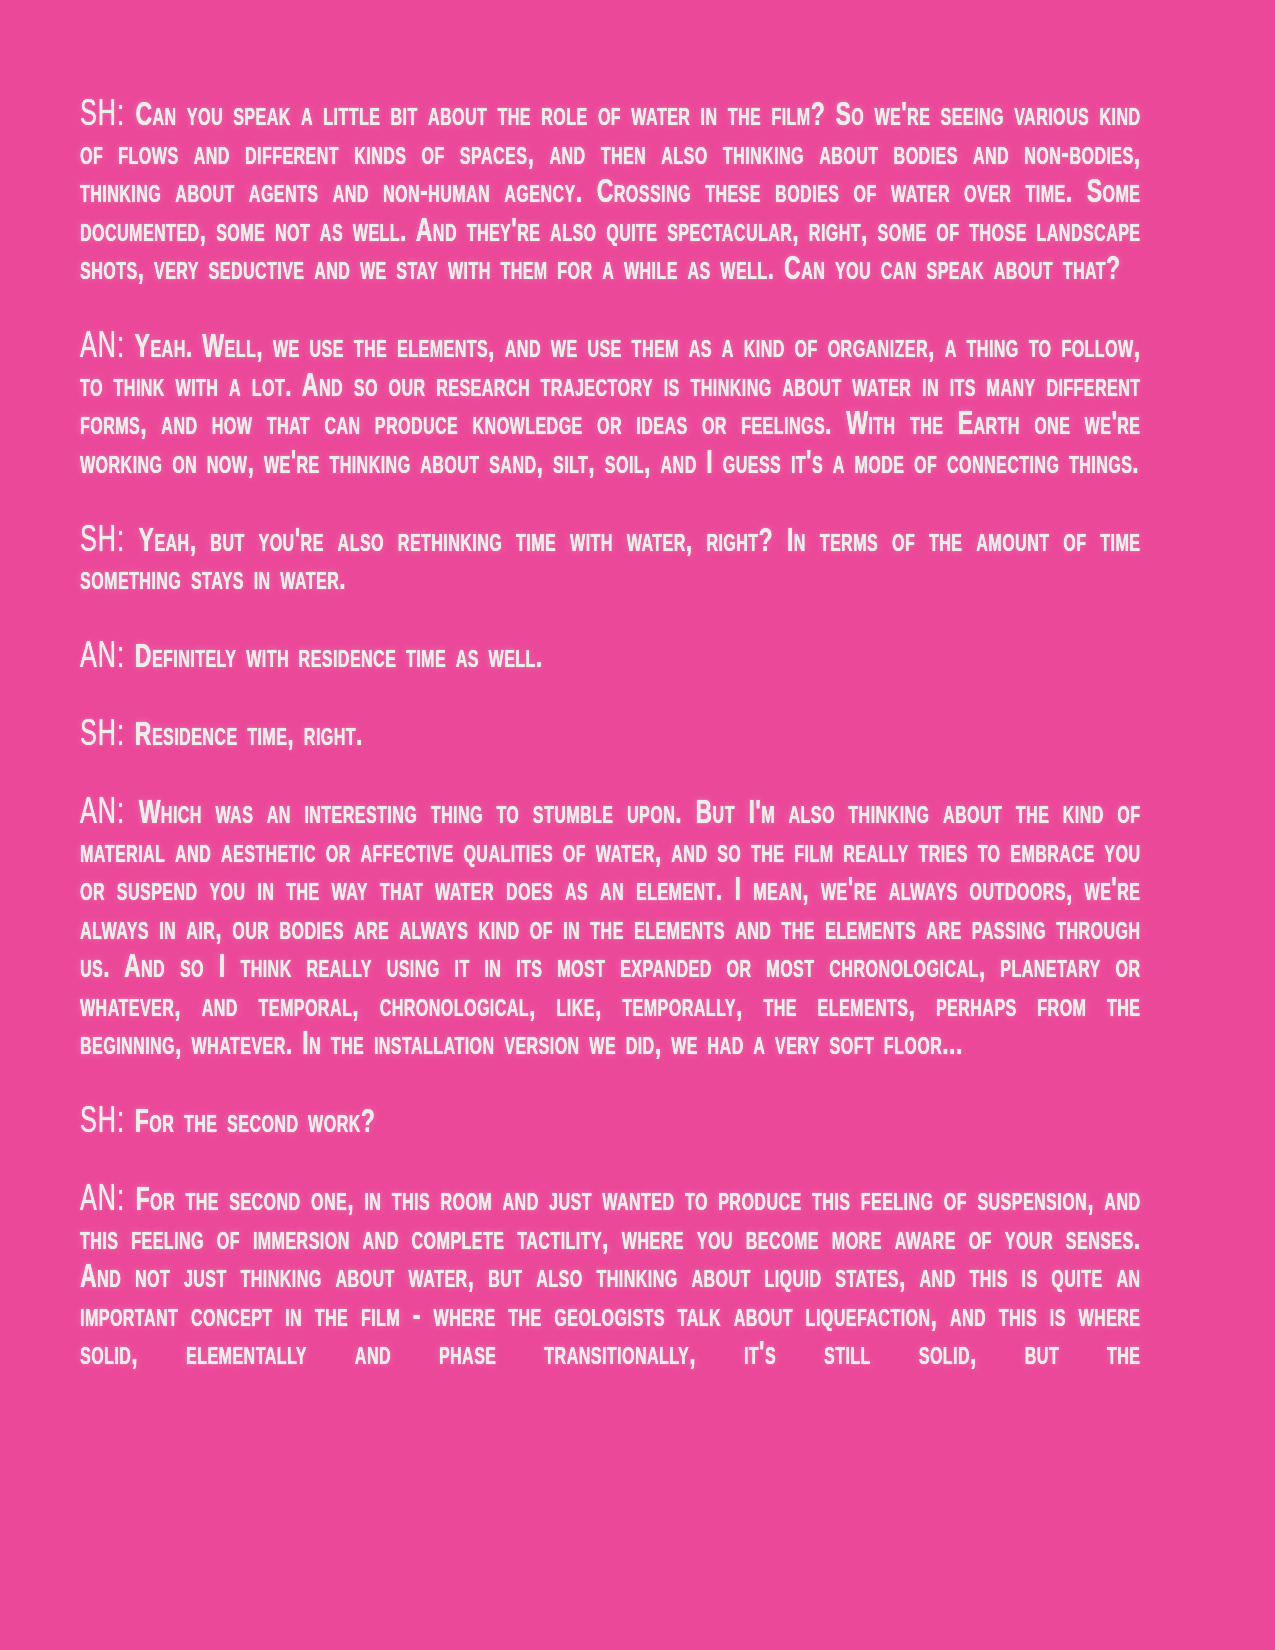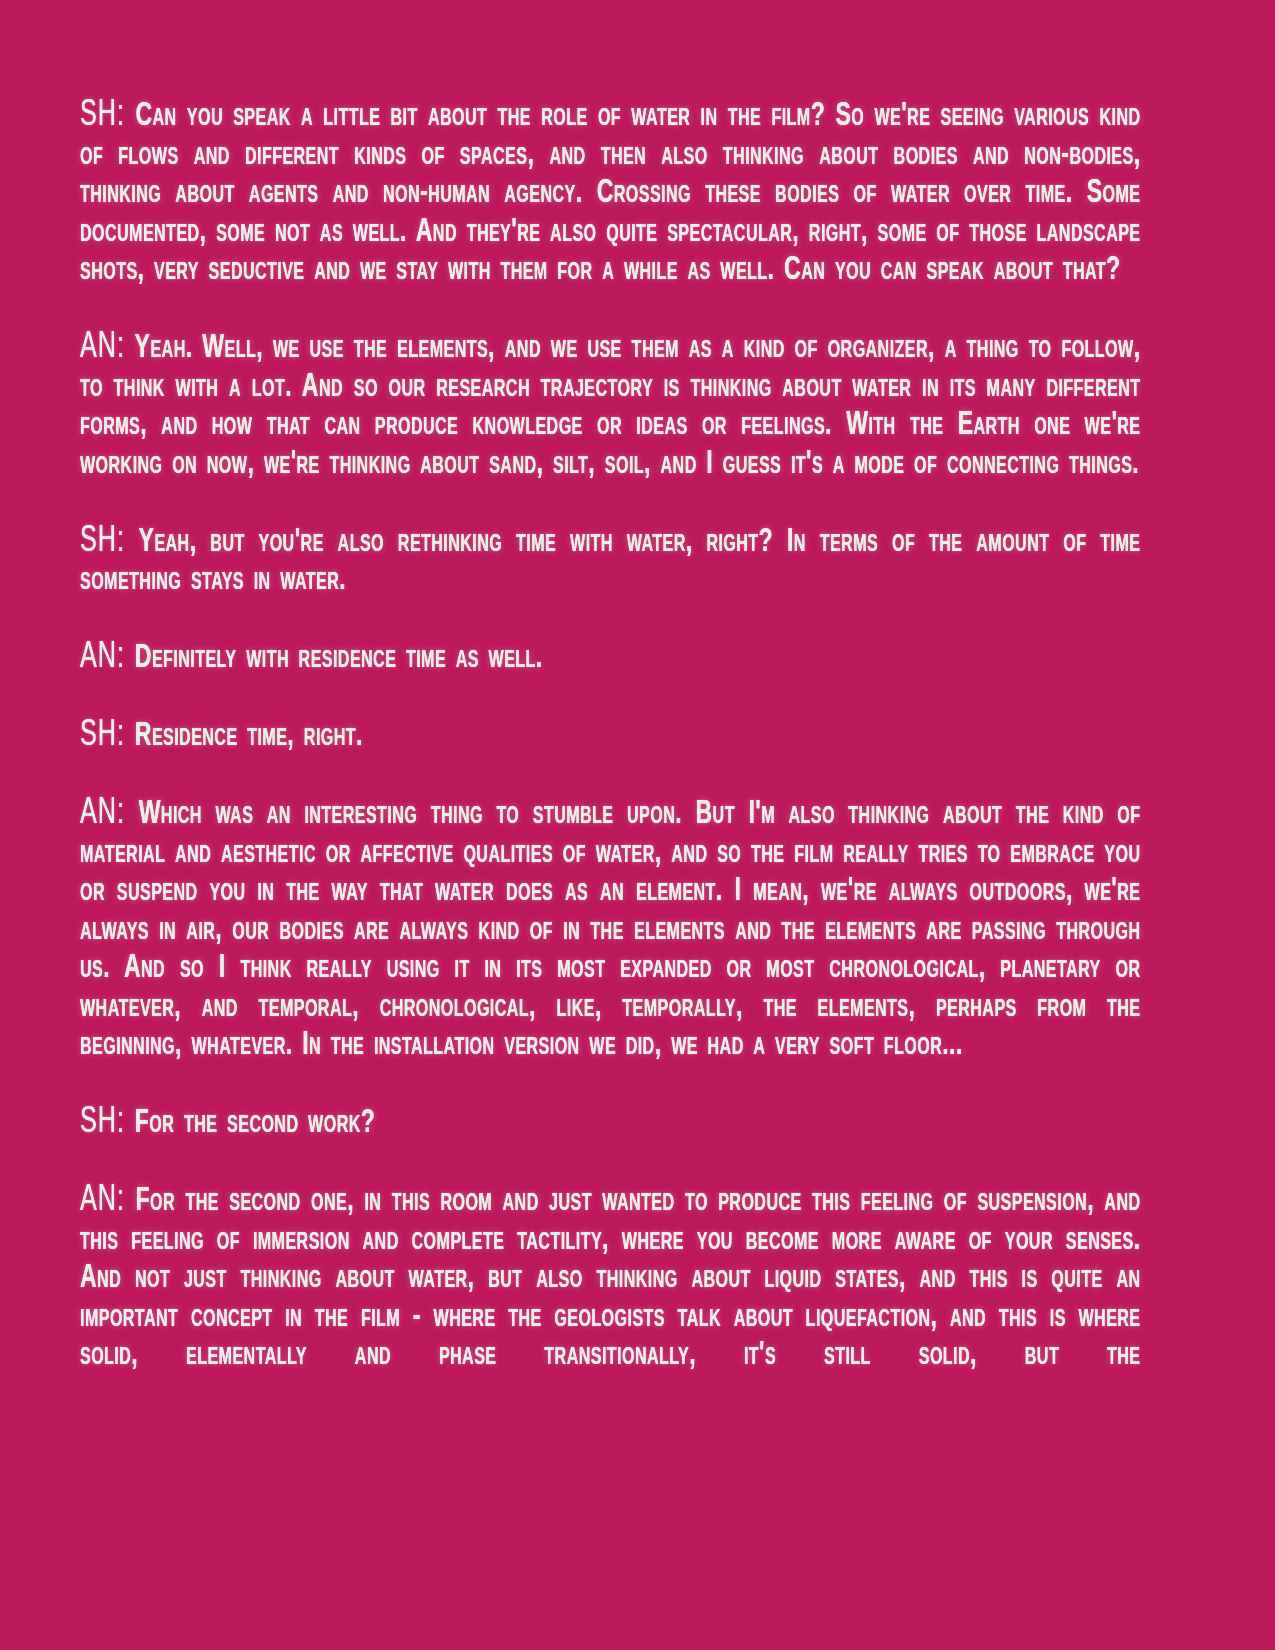--- a/index.html
+++ b/index.html
@@ -1,21 +1,21 @@
 <!DOCTYPE html>
 <html><head>
 <meta charset="utf-8">
 <style>
   * { margin: 0; padding: 0; box-sizing: border-box; }
   html, body { background: #000; }
   .page {
     position: relative;
     width: 1275px;
     height: 1650px;
-    background: #be185d;
+    background: #ec4899;
     overflow: hidden;
     font-family: "Liberation Sans", sans-serif;
   }
   
   .text-block {
     position: absolute;
     left: 80px;
     top: 94px;
     width: 1515px;
     transform: scaleX(0.70);

